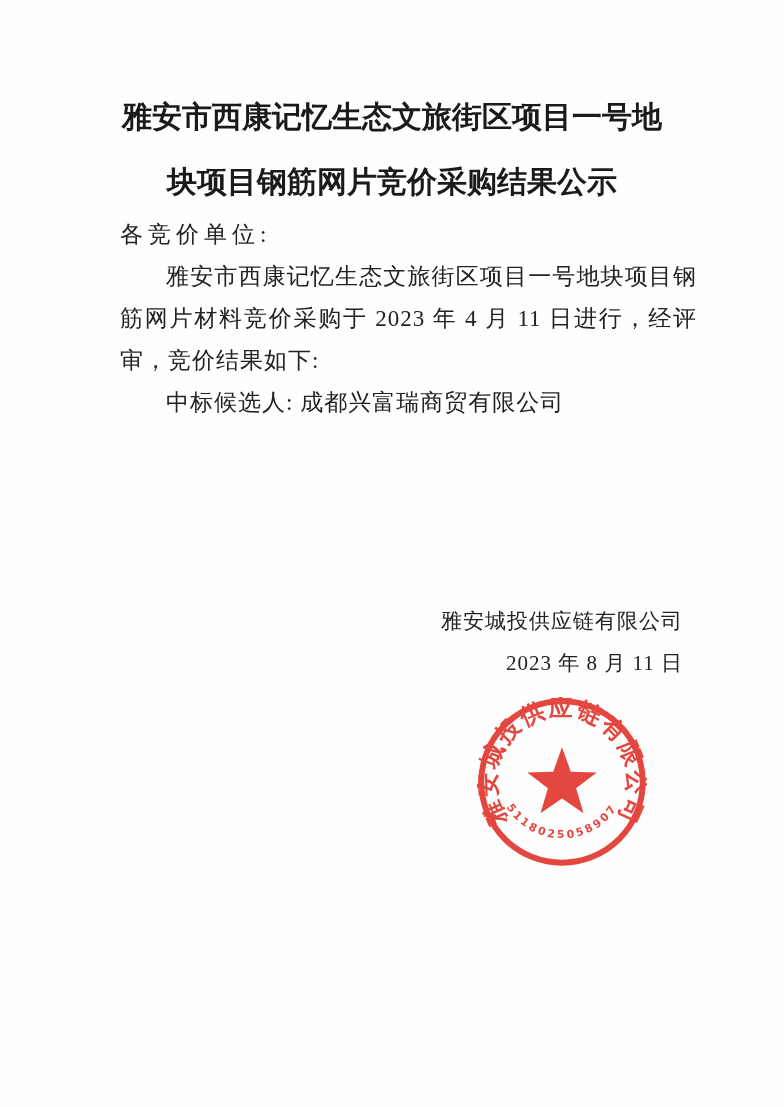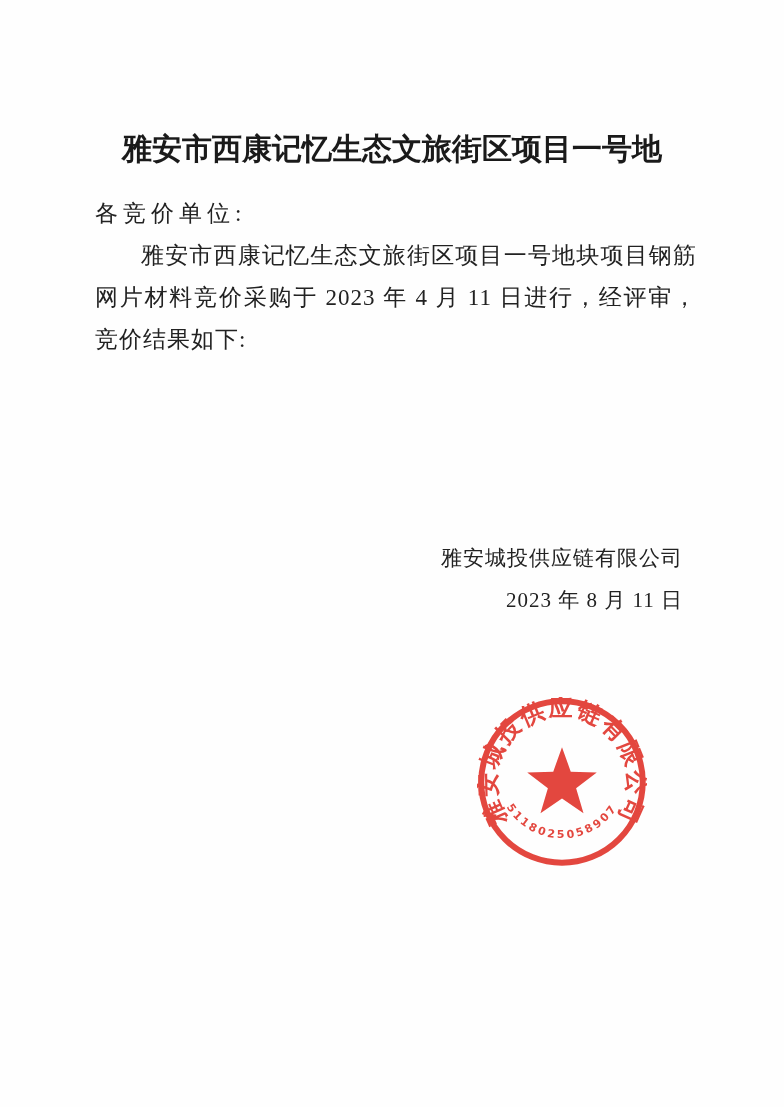--- a/index.html
+++ b/index.html
@@ -7,35 +7,34 @@
     position: relative;
     width: 784px;
     height: 1107px;
     margin: 0 auto;
     background: #fefefe;
     overflow: hidden;
     font-family: "Liberation Serif", "DejaVu Serif", serif;
     color: #222222;
   }
   .title {
-    margin: 8px;
-    padding-top: 108px;
+    margin: 0;
+    padding-top: 84px;
     text-align: center;
     font-size: 30px;
     font-weight: bold;
     color: #1a1a1a;
     letter-spacing: 0px;
   }
   .title-line {
     display: block;
     line-height: 65px;
   }
   .doc-body {
-    margin-top: 12px;
-    padding: 0 87px 0 95px;
+    padding: 0 87px 0 120px;
     font-size: 23px;
     line-height: 42px;
     letter-spacing: 1px;
     text-align: justify;
   }
   .doc-body p { margin: 0; }
   .salutation { letter-spacing: 5px; }
   .indent { text-indent: 2em; }
   .signature {
     margin-top: 176px;
@@ -69,25 +68,27 @@
     letter-spacing: 3px;
   }
 </style>
 </head>
 <body>
 
 <div class="page">
 
   <h1 class="title">
     <span class="title-line">雅安市西康记忆生态文旅街区项目一号地</span>
+    <span class="title-line">块项目钢筋网片竞价采购结果公示</span>
   </h1>
 
   <div class="doc-body">
     <p class="salutation">各竞价单位:</p>
     <p class="indent">雅安市西康记忆生态文旅街区项目一号地块项目钢筋网片材料竞价采购于 2023 年 4 月 11 日进行，经评审，竞价结果如下:</p>
+    <p class="indent">中标候选人: 成都兴富瑞商贸有限公司</p>
   </div>
 
   <div class="signature">
     <p>雅安城投供应链有限公司</p>
     <p>2023 年 8 月 11 日</p>
   </div>
 
   <div class="stamp">
     <svg viewBox="0 0 200 200">
       <circle cx="100" cy="100" r="95" fill="none" stroke-width="7" stroke="#e2372e"></circle>

